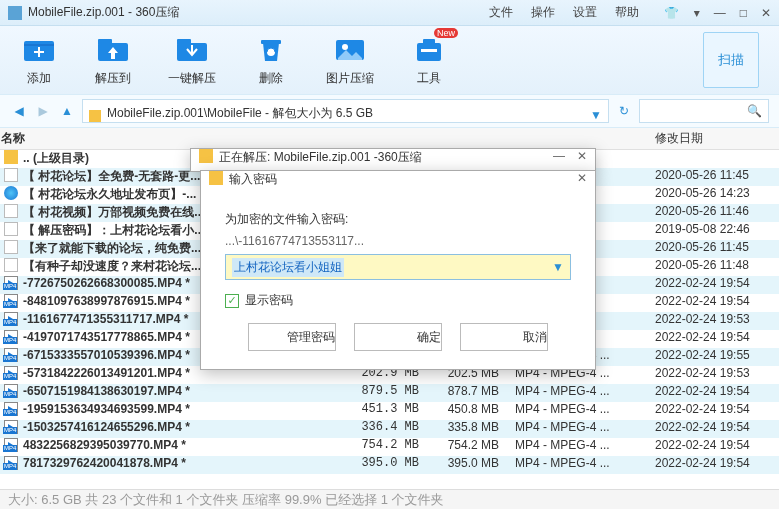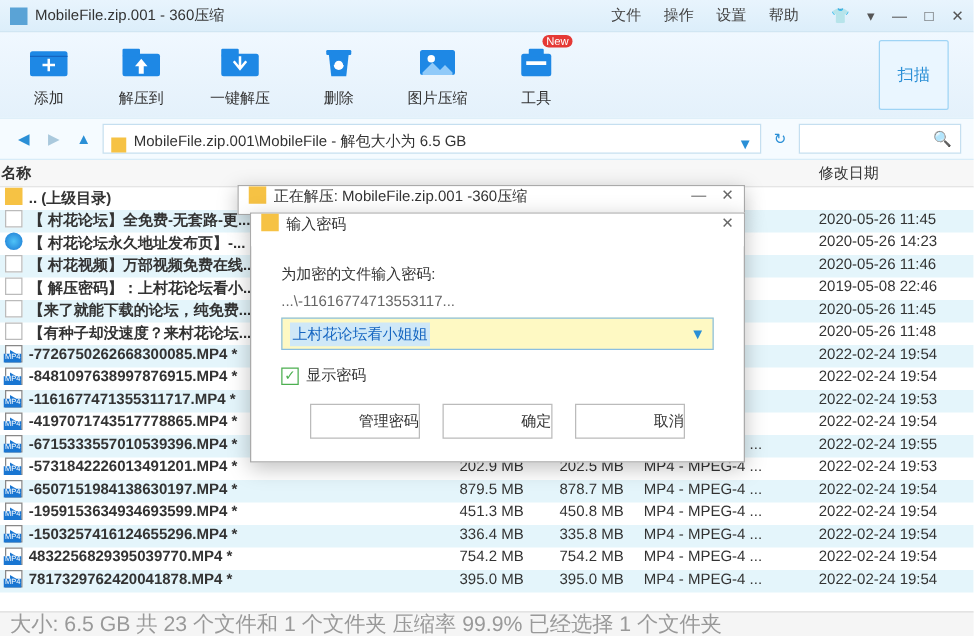--- a/index.html
+++ b/index.html
@@ -23,37 +23,37 @@
 .new-badge::after { content: "New"; position: absolute; top: -6px; right: -10px; background: #e53935; color: #fff; font-size: 9px; padding: 0 3px; border-radius: 6px; }
 
 .navbar { height: 34px; background: #f5fbff; border-top: 1px solid #d8ecf8; border-bottom: 1px solid #d8ecf8; display: flex; align-items: center; padding: 0 10px; gap: 6px; }
 .nav-ico { width: 18px; height: 18px; display: flex; align-items: center; justify-content: center; color: #2a8fd6; cursor: pointer; }
 .pathbox { flex: 1; height: 24px; border: 1px solid #c5dff0; background: #fff; display: flex; align-items: flex-end; padding: 0 6px; color: #333; }
 .pathbox .dd { margin-left: auto; color: #2a8fd6; cursor: pointer; }
 .searchbox { width: 130px; height: 24px; border: 1px solid #c5dff0; background: #fff; display: flex; align-items: center; justify-content: flex-end; padding: 0 6px; color: #2a8fd6; }
 
 .header-row { height: 22px; background: #f7f7f7; border-bottom: 1px solid #e0e0e0; display: flex; align-items: center; font-size: 12px; color: #333; }
 .col-name { flex: 1; padding-left: 1px; font-weight: bold; }
-.col-size { width: 80px; text-align: right; padding-right: 10px; }
+.col-size { width: 80px; text-align: right; padding-right: 10px; font-family: Liberation Mono, monospace; }
 .col-pack { width: 80px; text-align: right; padding-right: 10px; }
 .col-type { width: 140px; padding-left: 6px; }
 .col-date { width: 130px; padding-left: 6px; }
 
 .filelist { height: 336px; overflow: hidden; background: #fff; }
 .row { height: 18px; display: flex; align-items: flex-start; font-size: 12px; color: #333; }
 .row.even { background: #e4f5fb; }
 .row .fico { width: 14px; height: 14px; margin: 0 4px; flex-shrink: 0; }
 .ico-folder { background: #f6c244; }
 .ico-txt { background: #fff; border: 1px solid #bbb; }
 .ico-url { background: radial-gradient(circle,#4fc3f7,#1976d2); border-radius: 50%; }
 .ico-mp4 { background: #fff; border: 1px solid #888; position: relative; }
 .ico-mp4::before { content: ""; position: absolute; left: 3px; top: 3px; border-left: 5px solid #1976d2; border-top: 3px solid transparent; border-bottom: 3px solid transparent; }
 .ico-mp4-lbl { position: absolute; left: -2px; bottom: -1px; background: #1976d2; color: #fff; font-size: 6px; line-height: 7px; padding: 0 1px; }
 
-.statusbar { position: absolute; bottom: 0; left: 0; right: 0; height: 20px; background: #f5f5f5; border-top: 1px solid #ddd; display: flex; align-items: center; padding: 0 8px; color: #999; font-size: 17px; }
+.statusbar { position: absolute; bottom: 0; left: 0; right: 0; height: 20px; background: #f5f5f5; border-top: 1px solid #ddd; display: flex; align-items: center; padding: 0 8px; color: #999; font-size: 13px; }
 
 
 .dlg { position: absolute; background: #fff; border: 1px solid #aaa; box-shadow: 0 4px 16px rgba(0,0,0,.25); }
 .dlg-extract { left: 190px; top: 148px; width: 406px; height: 24px; overflow: hidden; }
 .dlg-title { height: 26px; display: flex; align-items: flex-start; padding: 0 8px; background: #fff; color: #333; }
 .dlg-title .dico { width: 14px; height: 14px; background: #f6c244; margin-right: 6px; }
 .dlg-title .dctl { margin-left: auto; display: flex; gap: 12px; color: #666; cursor: pointer; }
 
 .dlg-pwd { left: 200px; top: 170px; width: 396px; }
 .dlg-body { padding: 14px 24px 18px; color: #333; }

